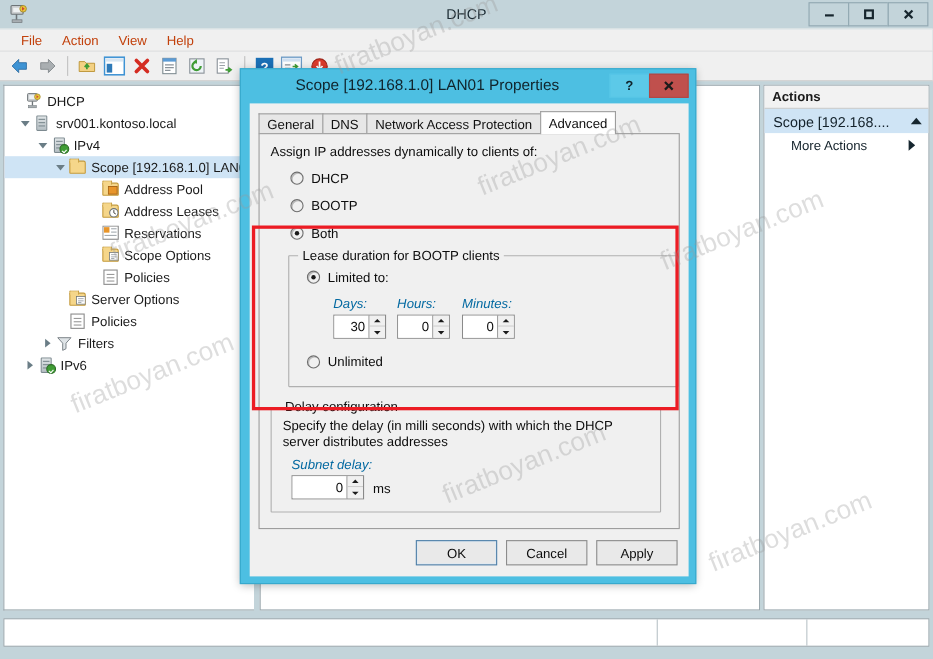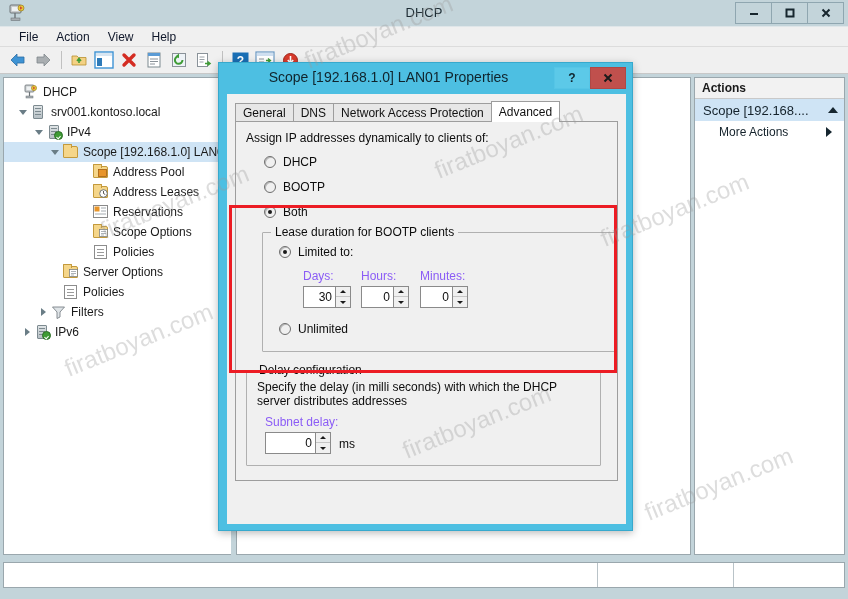--- a/index.html
+++ b/index.html
@@ -53,21 +53,21 @@
   .menubar {
     position: absolute; left: 0; top: 26px;
     width: 848px; height: 21px;
     background: #f0f0f0;
     border-top: 1px solid #dfe6e9;
     border-bottom: 1px solid #dcdcdc;
     display: flex; align-items: center;
     padding-left: 10px;
   }
   .menu-item {
-    padding: 2px 9px; font-size: 12px; color: #0f172a;
+    padding: 2px 9px; font-size: 12px; color: #c2410c;
   }
 
   
   .toolbar {
     position: absolute; left: 0; top: 47px;
     width: 848px; height: 27px;
     background: #f0f0f0;
     border-bottom: 1px solid #c8c8c8;
     display: flex; align-items: center;
     padding-left: 6px;
@@ -332,21 +332,21 @@
     position: absolute;
     border: 1px solid #b0b0b0;
     border-radius: 1px;
   }
   .gb-title {
     position: absolute; top: -8px; left: 8px;
     background: #f0f0f0; padding: 0 4px;
     font-size: 12px; color: #0d0d0d;
   }
 
-  .fld-label { position: absolute; font-size: 12px; color: #8b5cf6; }
+  .fld-label { position: absolute; font-size: 12px; color: #0369a1; font-style: italic; }
 
   .spinner {
     position: absolute; height: 22px;
     display: flex; align-items: stretch;
     border: 1px solid #8a8a8a;
     background: #ffffff;
   }
   .spin-val {
     flex: 1 1 auto; display: flex; align-items: center;
     justify-content: flex-end;
@@ -821,20 +821,25 @@
                   <i class="ar-dn"></i>
                 </span>
             </span>
           </div>
 
           <span class="lbl" style="position:absolute; left:92px; top:66px;">ms</span>
         </div>
 
       </div>
 
+      <div class="dlg-actions">
+        <div class="btn default">OK</div>
+        <div class="btn">Cancel</div>
+        <div class="btn">Apply</div>
+      </div>
 
     </div>
   </div>
 
   <div class="redbox" style="left:229px; top:205px; width:388px; height:168px;"></div>
 
   <div class="wm" style="left:96px;  top:188px;">firatboyan.com</div>
   <div class="wm" style="left:430px; top:128px;">firatboyan.com</div>
   <div class="wm" style="left:596px; top:196px;">firatboyan.com</div>
   <div class="wm" style="left:60px;  top:326px;">firatboyan.com</div>

